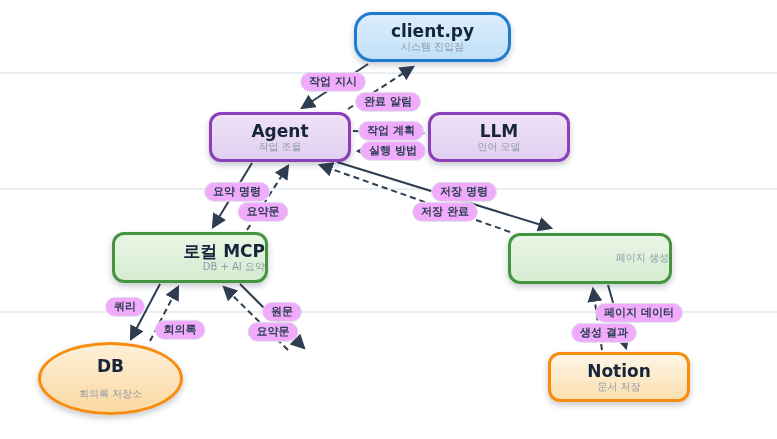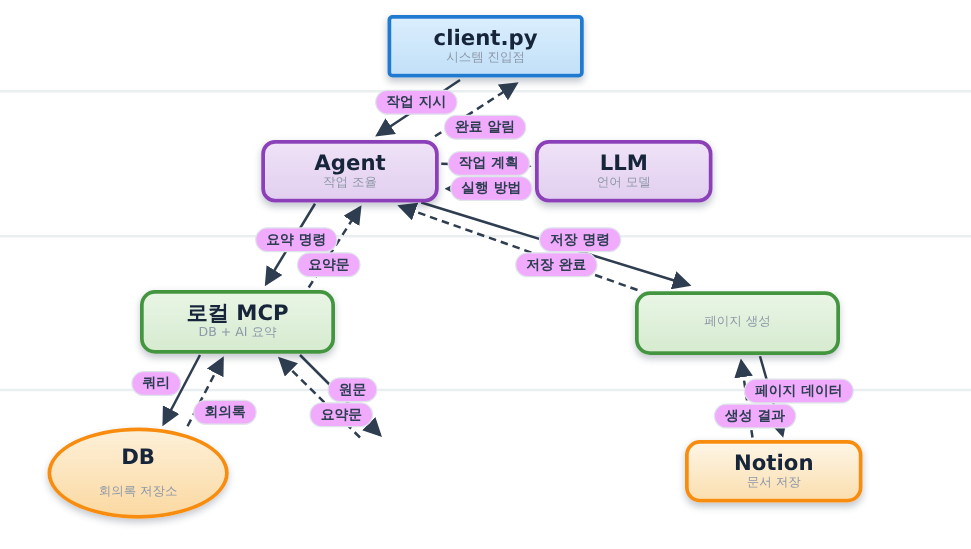--- a/index.html
+++ b/index.html
@@ -11,23 +11,23 @@
   svg.edges{position:absolute;left:0;top:0;width:777px;height:439px;}
   svg.edges line{stroke:#2e3e50;stroke-width:2;}
   svg.edges line.dashed{stroke-dasharray:6 4;}
   .node{
     position:absolute;box-sizing:border-box;border:3px solid #999;border-radius:12px;
     display:flex;flex-direction:column;align-items:center;justify-content:center;
     box-shadow:0 3px 6px rgba(25,40,65,.25);text-align:center;
   }
   .node .title{font-weight:bold;font-size:17px;color:#17253a;line-height:1.2;}
   .node .sub{font-size:10px;color:#8e98a8;line-height:1.25;}
-  .blue{border-color:#1f7ad0;background:linear-gradient(#daeefd,#c2e0f8);border-radius:4px;}
-  .purple{border-color:#8b3fb8;background:linear-gradient(#efe2f7,#e2cff0);border-radius:11px;}
-  .green{border-color:#44953f;background:linear-gradient(#e9f5e5,#d6ebd0);}
+  .blue{border-color:#1f7ad0;background:linear-gradient(#daeefd,#c2e0f8);border-radius:18px;margin-left:44px;}
+  .purple{border-color:#8b3fb8;background:linear-gradient(#efe2f7,#e2cff0);}
+  .green{border-color:#44953f;background:linear-gradient(#e9f5e5,#d6ebd0);align-items:flex-end;}
   .orange{border-color:#f78c0e;background:linear-gradient(#fdf5e5,#fbdfb0);}
   .ellipse{border-radius:50%;background:linear-gradient(#fdf0d8,#fbd9a2);gap:12px;}
   .edge-label{
     position:absolute;transform:translate(-50%,-50%);background:#f0abfc;
     border:1.5px solid #dee4e9;border-radius:10px;padding:2px 8px;
     font-size:11px;font-weight:600;color:#2d3e50;white-space:nowrap;line-height:1.3;
   }
 </style>
 </head>
 <body>

